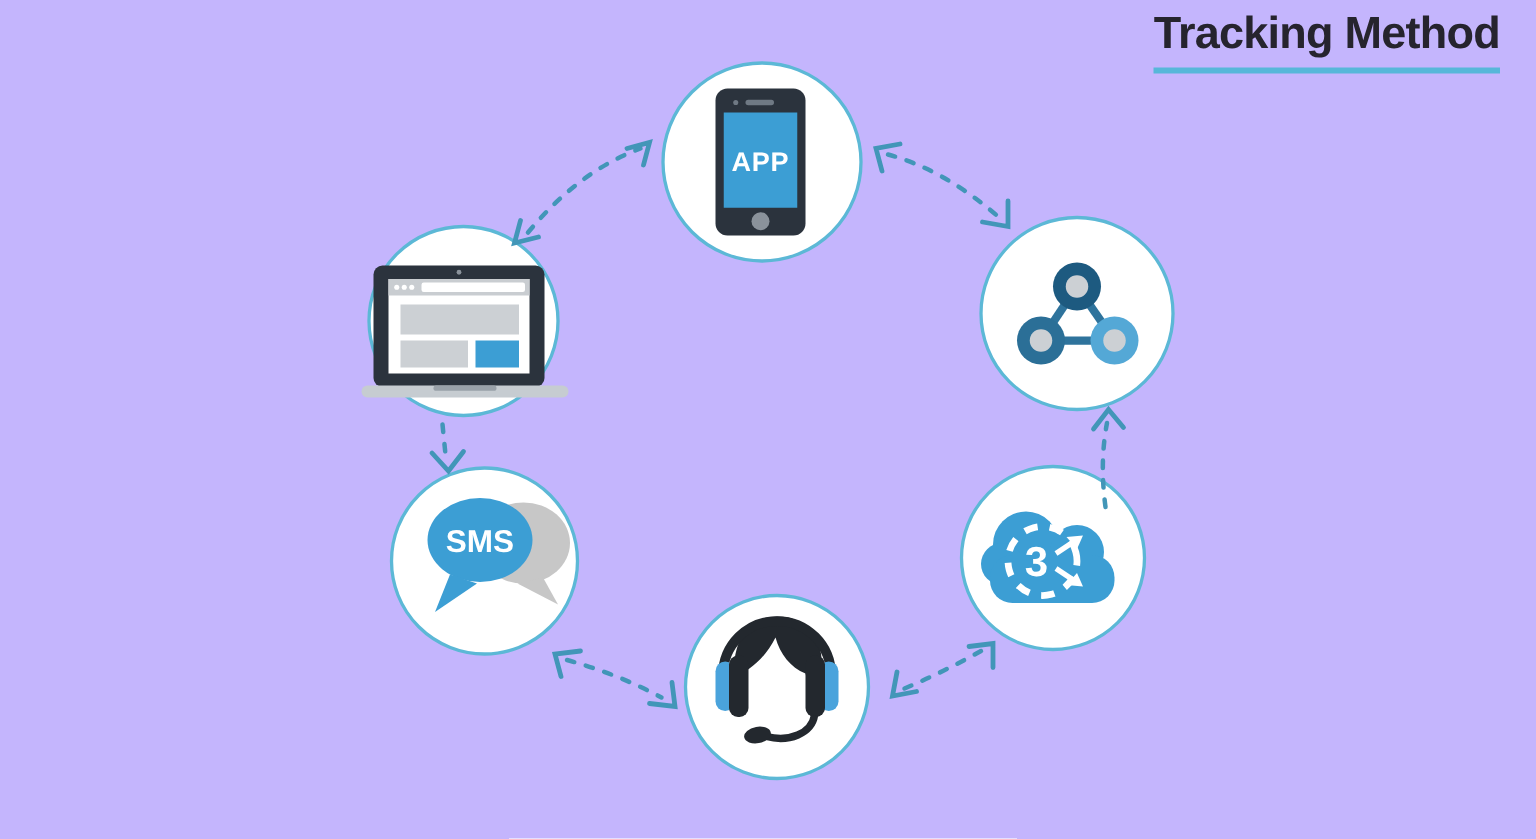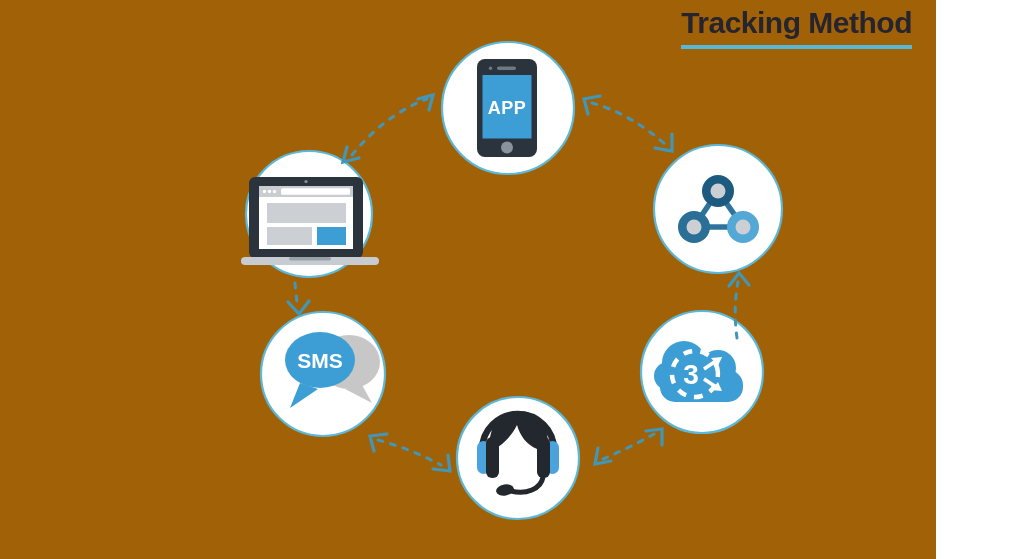--- a/index.html
+++ b/index.html
@@ -3,23 +3,23 @@
 <meta charset="utf-8">
 <style>
   html, body {
     margin: 0;
     padding: 0;
     background: #ffffff;
     font-family: "Liberation Sans", sans-serif;
   }
   .stage {
     position: relative;
-    width: 936px;
+    width: 1024px;
     height: 559px;
-    background: #a16207;
+    background: #c4b5fd;
     overflow: hidden;
   }
   .title-wrap {
     position: absolute;
     top: 6px;
     right: 24px;
     text-align: right;
   }
   .title-wrap h1 {
     display: inline-block;

